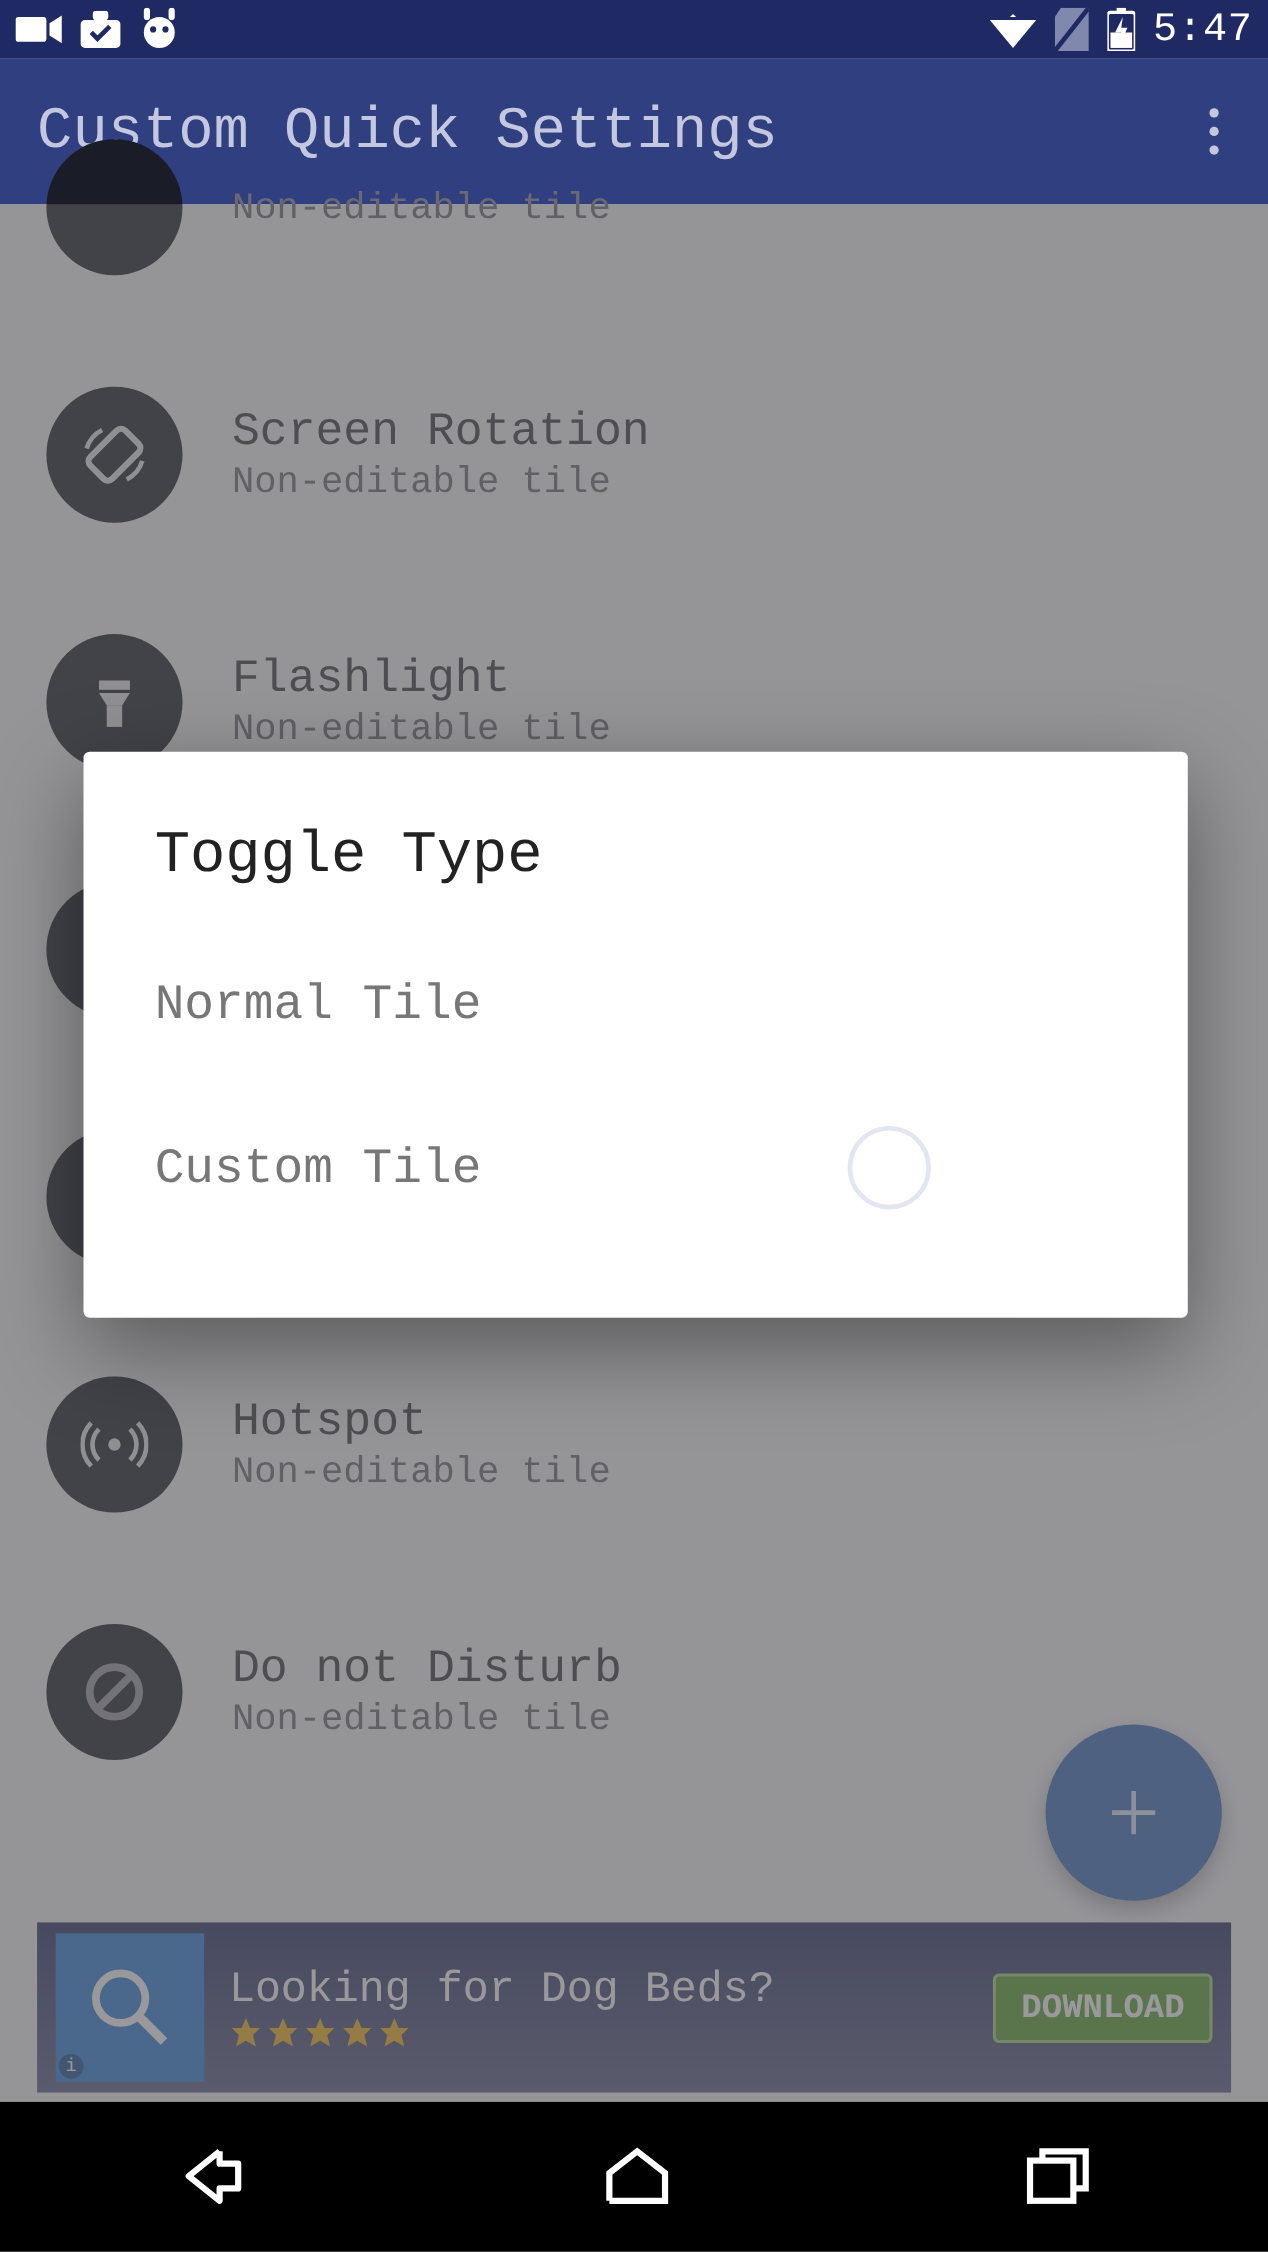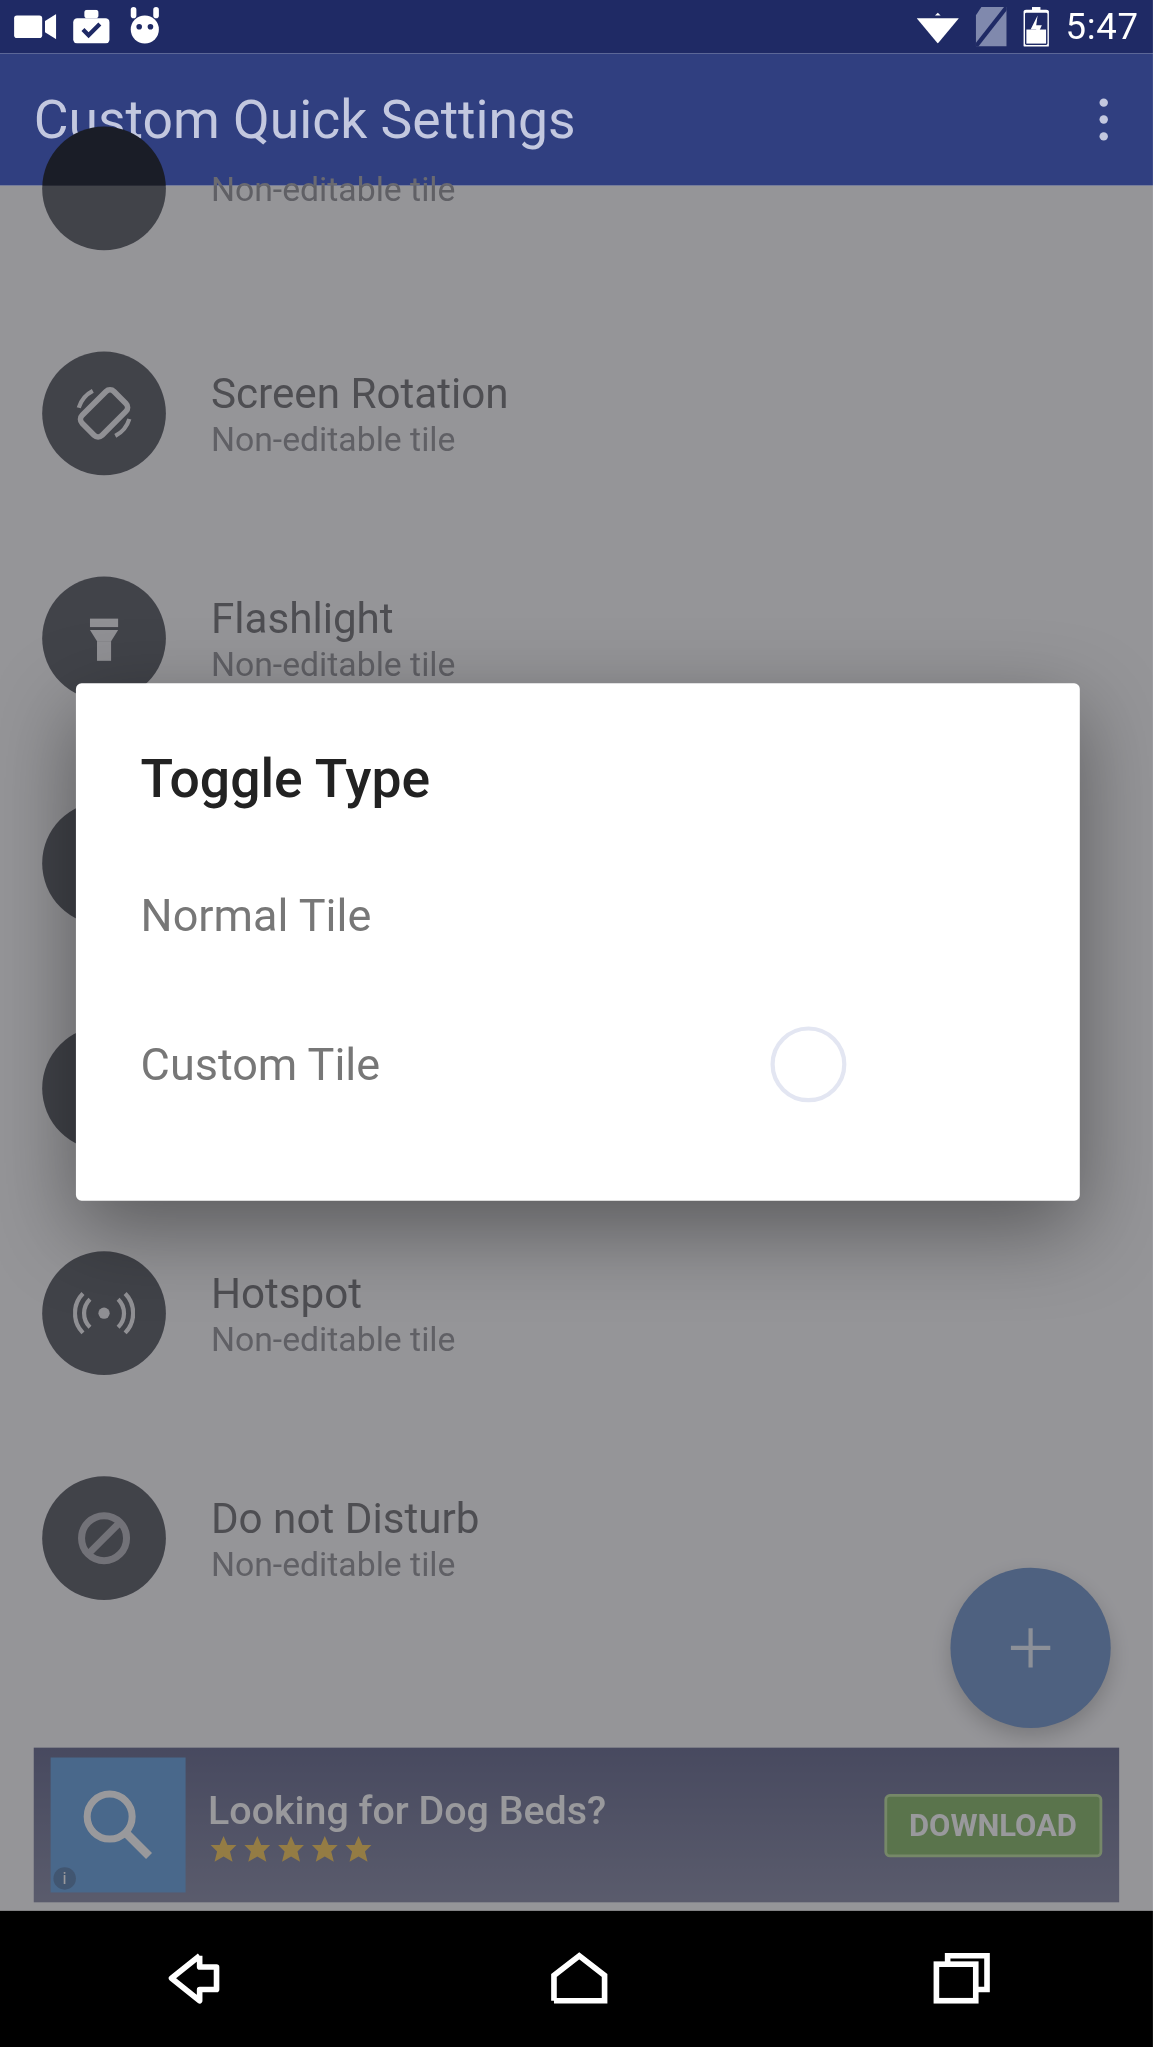--- a/index.html
+++ b/index.html
@@ -80,21 +80,21 @@
   .dialog {
     position: absolute; left: 54px; right: 52px; top: 486px;
     background: #fff; border-radius: 4px; box-shadow: 0 20px 60px rgba(0,0,0,0.4);
     padding: 46px 0 40px 0;
   }
   .dialog .dialog-title { font-size: 38px; font-weight: 500; color: #222; padding: 0 46px 26px 46px; }
   .dialog .option { font-size: 32px; color: #777; padding: 30px 46px; display:flex; align-items:center; justify-content:space-between; }
   .dialog .ripple { width: 54px; height: 54px; border-radius:50%; border:3px solid #e3e6f2; margin-right: 120px; }
 
   
-  .outer { width:1153px; height:2047px; background:#fff; }
+  .outer { width:1153px; height:2047px; background:#fff;font-family:Liberation Mono, monospace; }
 </style>
 </head>
 <body>
 
 <div class="outer">
 <div class="scale-wrap">
 <div class="screen">
 
   <div class="statusbar">
     <div class="left">

